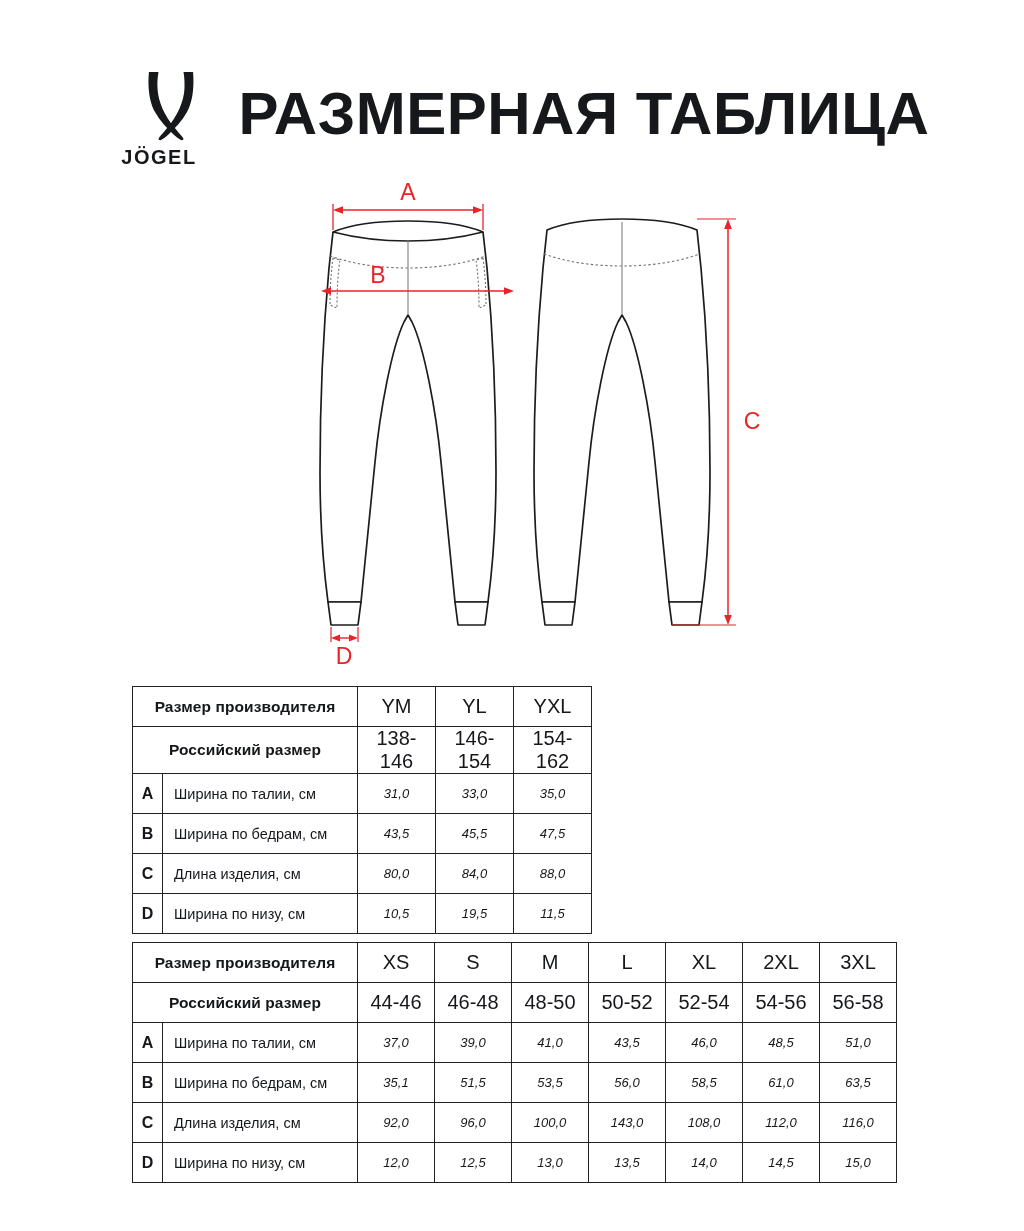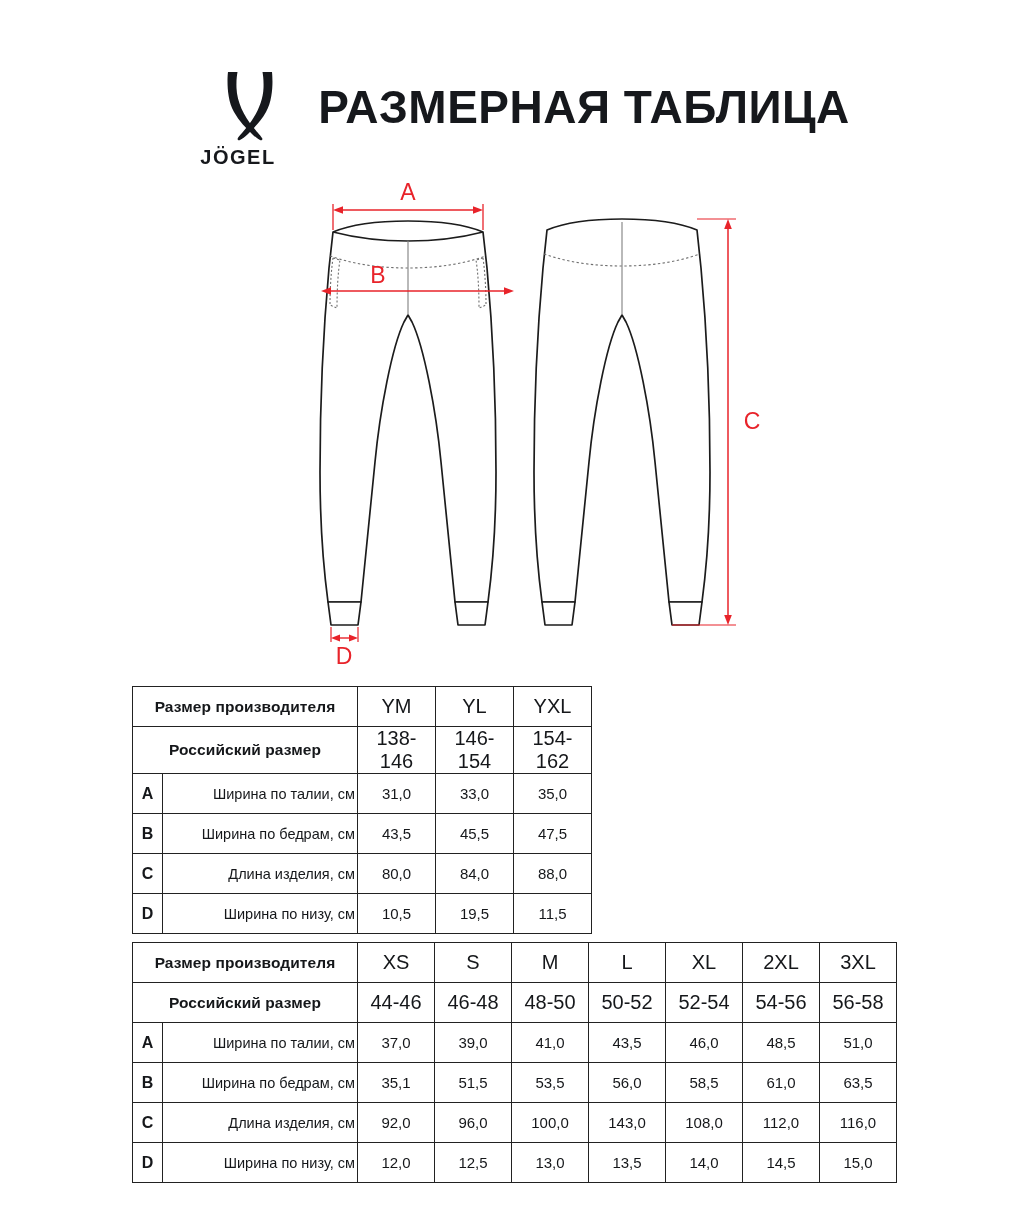--- a/index.html
+++ b/index.html
@@ -31,21 +31,21 @@
     flex-direction: column;
     align-items: flex-end;
     margin-top: 8px;
   }
   .logo-mark { display: block; }
   .logo-word {
     display: block;
     margin-top: 2px;
   }
   .title {
-    font-size: 46px;
+    font-size: 60px;
     font-weight: bold;
     letter-spacing: 0.5px;
     line-height: 1;
     margin-left: 26px;
     margin-top: 22px;
     color: #16181c;
     white-space: nowrap;
   }
 
   
@@ -79,25 +79,25 @@
     font-weight: bold;
     font-size: 15.5px;
     letter-spacing: 0.1px;
   }
   table.size-table td.letter {
     font-weight: bold;
     font-size: 16px;
     width: 30px;
   }
   table.size-table td.measure {
-    text-align: right;
+    text-align: left;
     padding-left: 11px;
     font-size: 14.5px;
   }
-  table.size-table td.val { font-size: 15px; }
+  table.size-table td.val { font-size: 13px; font-style: italic; }
   table.size-table td.sizecode { font-size: 20px; }
 
   .t1 col.c-letter { width: 30px; }
   .t1 col.c-measure { width: 195px; }
   .t1 col.c-size { width: 78px; }
 
   .t2 col.c-letter { width: 30px; }
   .t2 col.c-measure { width: 195px; }
   .t2 col.c-size { width: 77px; }
 </style>

